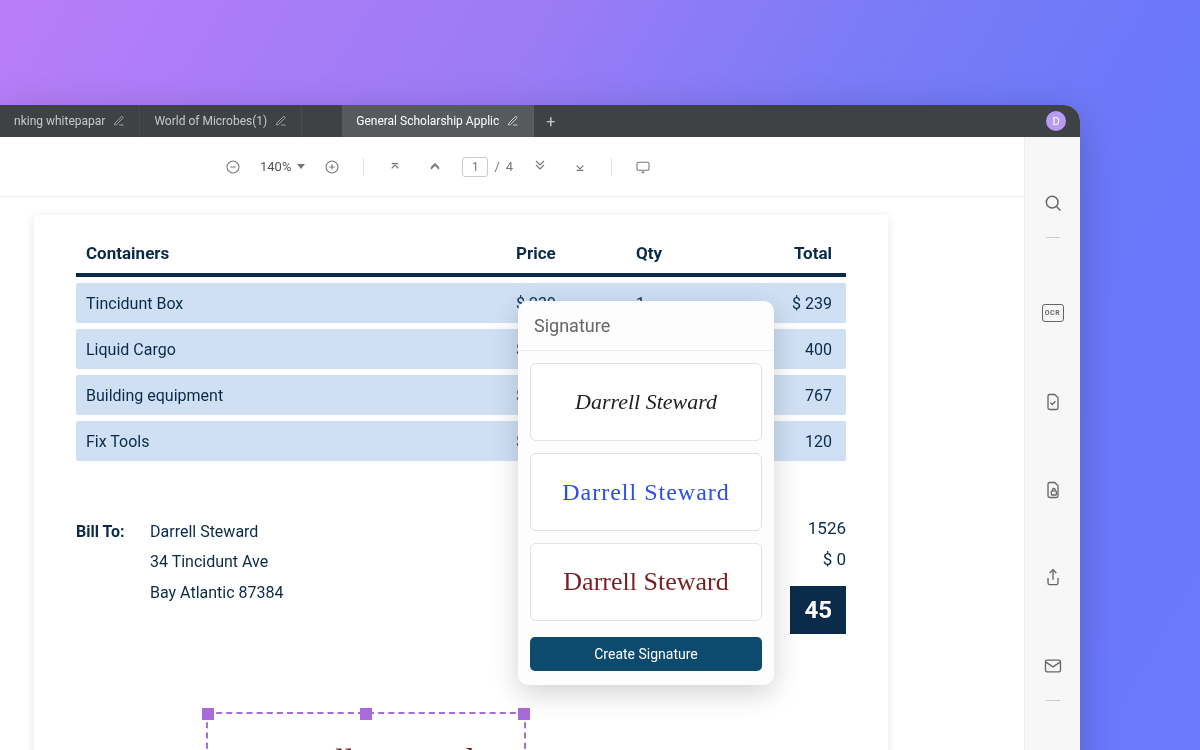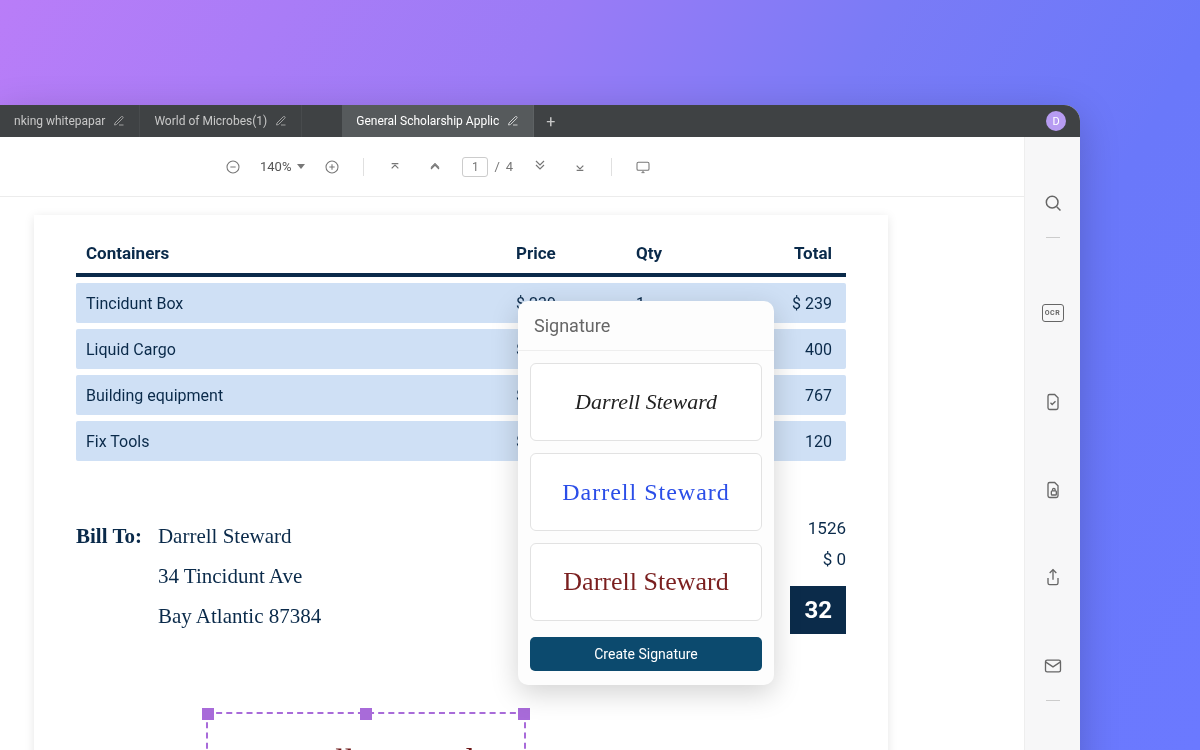--- a/index.html
+++ b/index.html
@@ -73,21 +73,21 @@
     box-shadow: 0 2px 10px rgba(0,0,0,.1);
     padding: 22px 42px 0 42px;
     color: #0a2a4a;
   }
   .tbl-headers { display:flex; font-weight:700; font-size:17px; color:#0a2a4a; padding: 6px 10px 10px 10px; border-bottom: 4px solid #0a2a4a; }
   .col-desc  { flex: 0 0 430px; }
   .col-price { flex: 0 0 120px; }
   .col-qty   { flex: 0 0 120px; text-align:left; }
   .col-total { flex: 1; text-align:right; padding-right:4px; }
   .row { display:flex; align-items:center; height:40px; margin-top:6px; padding: 0 10px; background:#cfe0f5; color:#0a2a4a; font-size:16px; border-radius:2px; }
-  .bill-block { margin-top: 56px; display:flex; gap: 16px; font-size:21px; color:#0a2a4a; line-height:1.9;font-family:Liberation Serif, serif; }
+  .bill-block { margin-top: 56px; display:flex; gap: 16px; font-size:16px; color:#0a2a4a; line-height:1.9; }
   .bill-label { font-weight:700; min-width:58px; }
   .placed-sig {
     position:absolute; left:172px; bottom:25px; width:320px; height:98px;
     border:2px dashed #a86bd9;
     display:flex; align-items:center; justify-content:center;
   }
   .placed-sig::after {
     content:""; position:absolute; left:0; right:0; bottom:-12px; height:2px; background:#0a2a4a;
   }
   .handle { position:absolute; width:12px; height:12px; background:#a86bd9; }
@@ -262,21 +262,21 @@
           <div>Darrell Steward</div>
           <div>34 Tincidunt Ave</div>
           <div>Bay Atlantic 87384</div>
         </div>
       </div>
 
       <div class="right-totals">
         <div>1526</div>
         <div>$ 0</div>
       </div>
-      <div class="total-chip">32</div>
+      <div class="total-chip">45</div>
 
       <div class="placed-sig">
         <span class="handle h-tl"></span>
         <span class="handle h-tm"></span>
         <span class="handle h-tr"></span>
 
         <span class="sig-script">Darrell Steward</span>
       </div>
     </div>
   </div>

